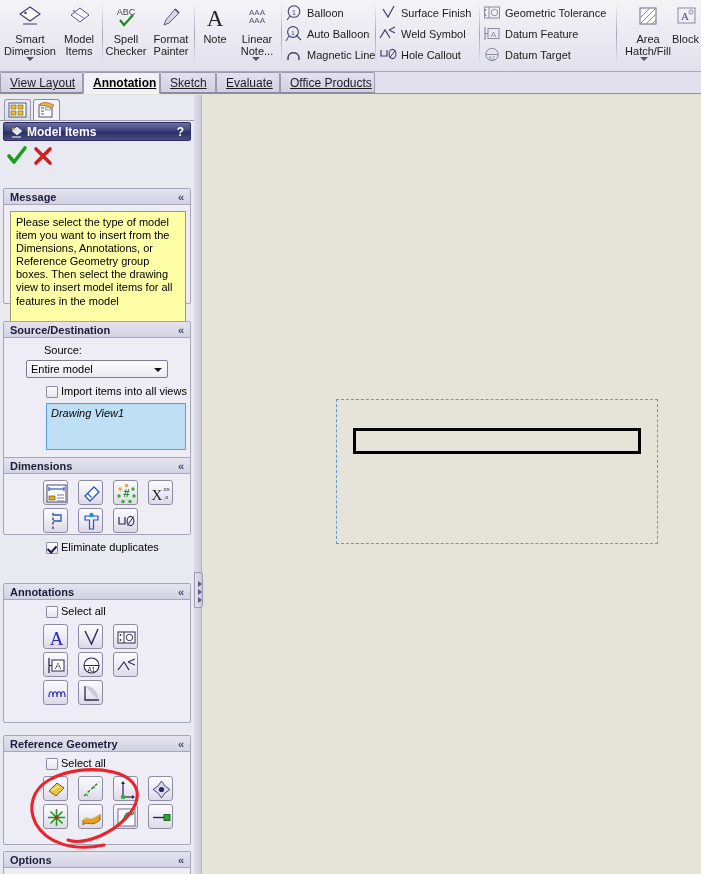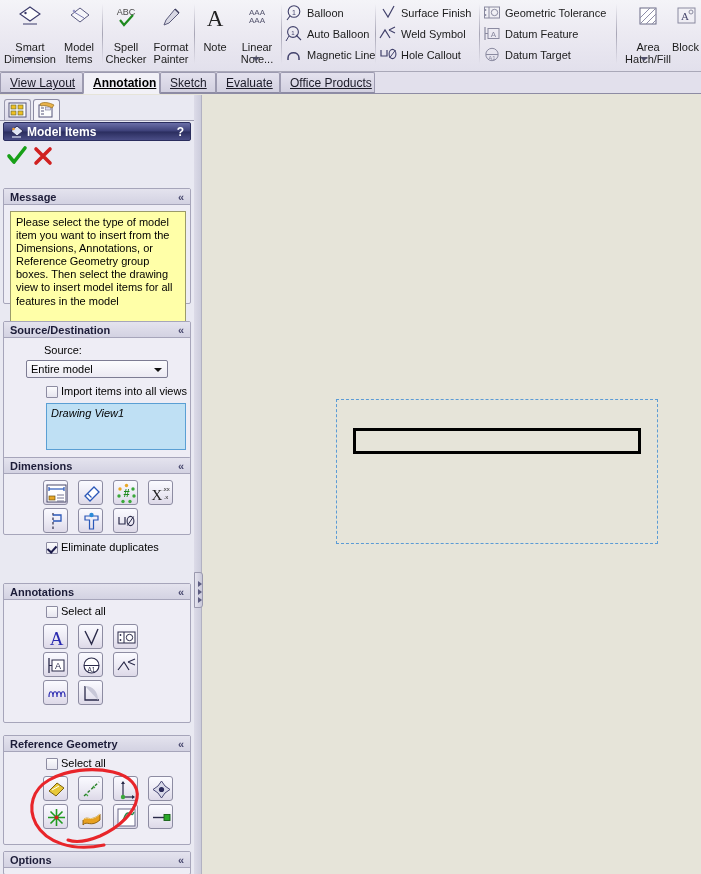--- a/index.html
+++ b/index.html
@@ -21,21 +21,21 @@
     border-bottom: 1px solid #a9a8b8;
     overflow: hidden;
   }
   .rb-group { position: absolute; top: 0; height: 70px; }
   .rb-sep { position: absolute; top: 4px; width: 1px; height: 60px;
             background: linear-gradient(180deg,rgba(160,158,175,0),rgba(160,158,175,.9),rgba(160,158,175,0)); }
   .big-btn {
     position: absolute; top: 2px; width: 56px; text-align: center;
     line-height: 11.5px; color: #1b1b1b; font-size: 11px;
   }
-  .big-btn .bi { display: block; height: 26px; margin: 2px auto 12px; position: relative; }
+  .big-btn .bi { display: block; height: 26px; margin: 2px auto 4px; position: relative; }
   .big-btn .lbl { display: block; }
   .small-row {
     position: absolute; height: 21px; line-height: 21px; font-size: 11px;
     color: #1b1b1b; white-space: nowrap;
   }
   .small-row .si {
     display: inline-block; width: 19px; height: 17px; vertical-align: -4px;
     margin-right: 3px; position: relative;
   }
   .dropdn { position: absolute; width: 9px; height: 6px; }

